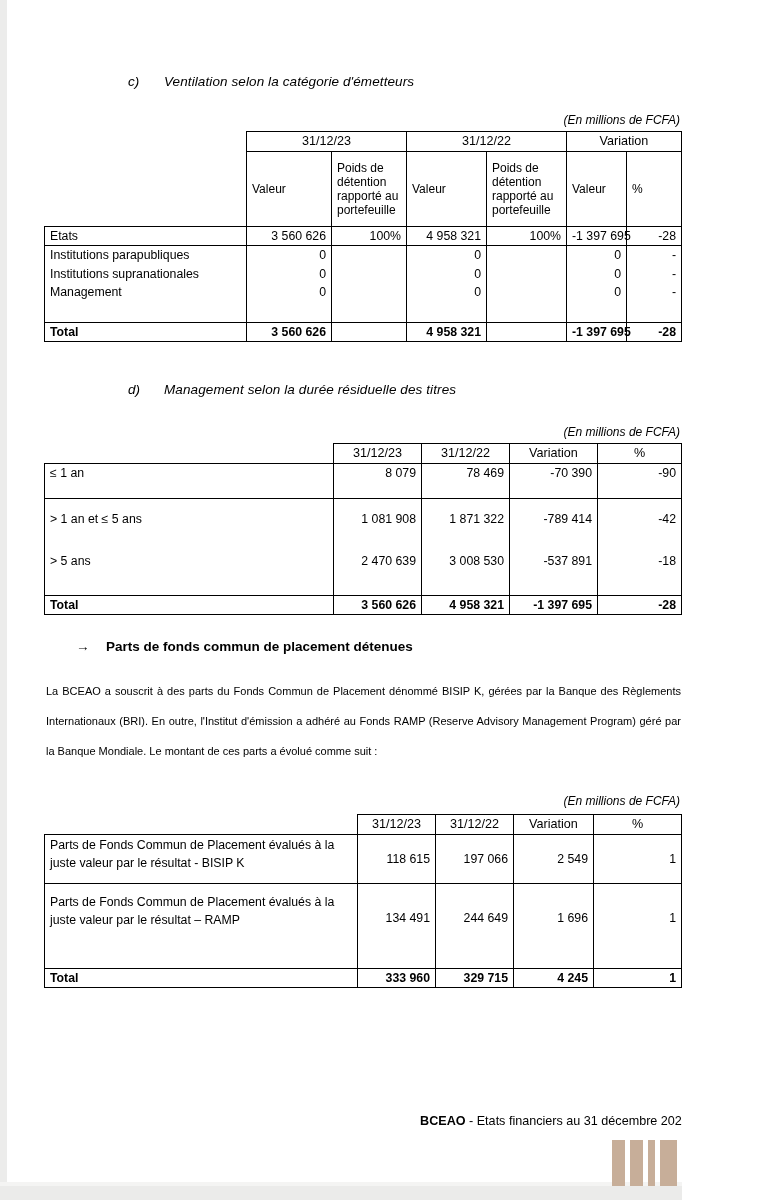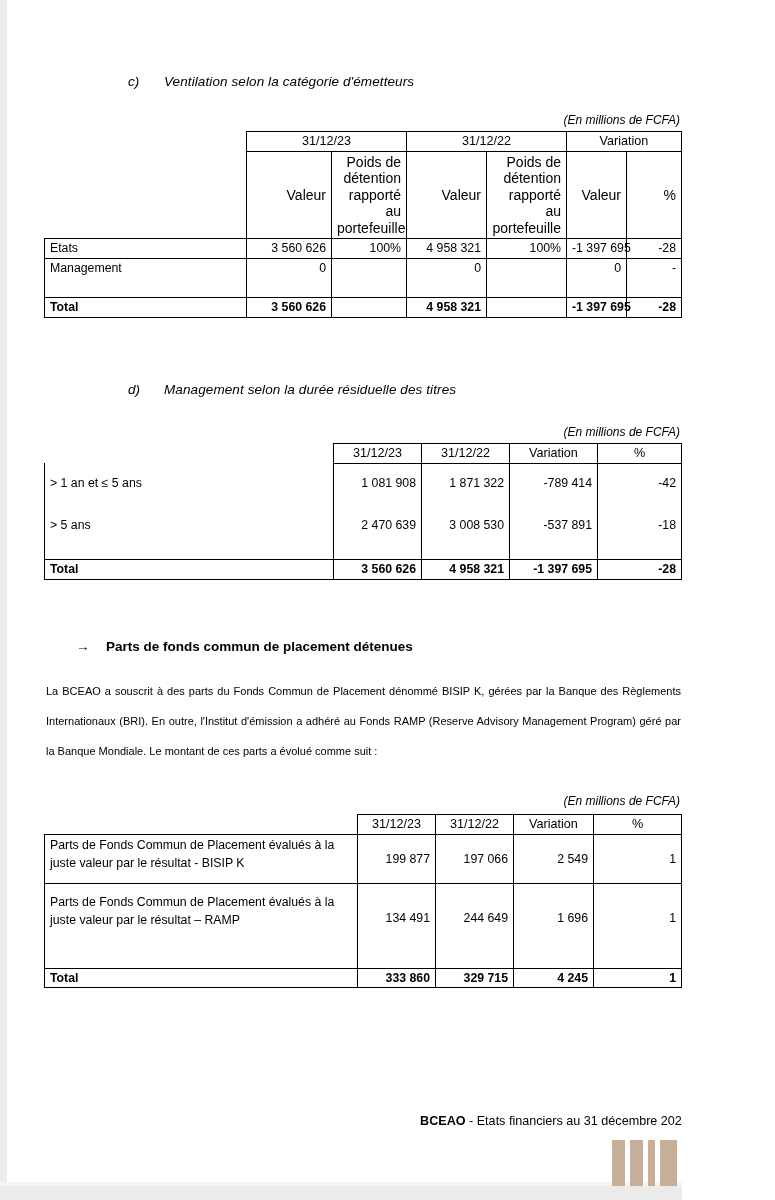--- a/index.html
+++ b/index.html
@@ -75,21 +75,21 @@
     padding: 2px 5px;
     vertical-align: middle;
     font-weight: normal;
     line-height: 1.18;
   }
   
   table.fin th.nolabel, table.fin td.nolabel-sp {
     border: none;
   }
   th.ctr { text-align: center; font-weight: bold; font-size: 12.6px; }
-  th.sub { text-align: right; font-weight: normal; font-size: 14px; line-height: 1.16; }
+  th.sub { text-align: left; font-weight: normal; font-size: 12px; line-height: 1.16; }
   td.lbl { text-align: left; }
   td.num { text-align: right; white-space: nowrap; }
   tr.totrow td { font-weight: bold; border-top: 1.6px solid #000; }
 
   
   .bullet-head {
     font-weight: bold;
     font-size: 13.5px;
     white-space: nowrap;
   }
@@ -192,20 +192,38 @@
         <tr>
           <td class="lbl">Etats</td>
           <td class="num">3 560 626</td>
           <td class="num">100%</td>
           <td class="num">4 958 321</td>
           <td class="num">100%</td>
           <td class="num">-1 397 695</td>
           <td class="num">-28</td>
         </tr>
         <tr>
+          <td class="lbl" style="border-top:none;border-bottom:none">Institutions parapubliques</td>
+          <td class="num" style="border-top:none;border-bottom:none">0</td>
+          <td class="num" style="border-top:none;border-bottom:none"></td>
+          <td class="num" style="border-top:none;border-bottom:none">0</td>
+          <td class="num" style="border-top:none;border-bottom:none"></td>
+          <td class="num" style="border-top:none;border-bottom:none">0</td>
+          <td class="num" style="border-top:none;border-bottom:none">-</td>
+        </tr>
+        <tr>
+          <td class="lbl" style="border-top:none;border-bottom:none">Institutions supranationales</td>
+          <td class="num" style="border-top:none;border-bottom:none">0</td>
+          <td class="num" style="border-top:none;border-bottom:none"></td>
+          <td class="num" style="border-top:none;border-bottom:none">0</td>
+          <td class="num" style="border-top:none;border-bottom:none"></td>
+          <td class="num" style="border-top:none;border-bottom:none">0</td>
+          <td class="num" style="border-top:none;border-bottom:none">-</td>
+        </tr>
+        <tr>
           <td class="lbl" style="border-top:none;padding-bottom:22px">Management</td>
           <td class="num" style="border-top:none;padding-bottom:22px;vertical-align:top">0</td>
           <td class="num" style="border-top:none;padding-bottom:22px;vertical-align:top"></td>
           <td class="num" style="border-top:none;padding-bottom:22px;vertical-align:top">0</td>
           <td class="num" style="border-top:none;padding-bottom:22px;vertical-align:top"></td>
           <td class="num" style="border-top:none;padding-bottom:22px;vertical-align:top">0</td>
           <td class="num" style="border-top:none;padding-bottom:22px;vertical-align:top">-</td>
         </tr>
         <tr class="totrow">
           <td class="lbl">Total</td>
@@ -239,20 +257,27 @@
         <tr>
           <th class="nolabel"></th>
           <th class="ctr">31/12/23</th>
           <th class="ctr">31/12/22</th>
           <th class="ctr">Variation</th>
           <th class="ctr">%</th>
         </tr>
       </thead>
       <tbody>
         <tr>
+          <td class="lbl" style="height:30px;vertical-align:top">≤ 1 an</td>
+          <td class="num" style="vertical-align:top">8 079</td>
+          <td class="num" style="vertical-align:top">78 469</td>
+          <td class="num" style="vertical-align:top">-70 390</td>
+          <td class="num" style="vertical-align:top">-90</td>
+        </tr>
+        <tr>
           <td class="lbl" style="height:36px;vertical-align:middle;border-top:none;border-bottom:none">&gt; 1 an et ≤ 5 ans</td>
           <td class="num" style="border-top:none;border-bottom:none">1 081 908</td>
           <td class="num" style="border-top:none;border-bottom:none">1 871 322</td>
           <td class="num" style="border-top:none;border-bottom:none">-789 414</td>
           <td class="num" style="border-top:none;border-bottom:none">-42</td>
         </tr>
         <tr>
           <td class="lbl" style="height:40px;vertical-align:middle;border-top:none;padding-bottom:14px">&gt; 5 ans</td>
           <td class="num" style="border-top:none;padding-bottom:14px">2 470 639</td>
           <td class="num" style="border-top:none;padding-bottom:14px">3 008 530</td>
@@ -290,35 +315,35 @@
           <th class="nolabel"></th>
           <th class="ctr">31/12/23</th>
           <th class="ctr">31/12/22</th>
           <th class="ctr">Variation</th>
           <th class="ctr">%</th>
         </tr>
       </thead>
       <tbody>
         <tr>
           <td class="lbl" style="height:44px;vertical-align:top;line-height:1.45">Parts de Fonds Commun de Placement évalués à la juste valeur par le résultat - BISIP K</td>
-          <td class="num">199 877</td>
+          <td class="num">118 615</td>
           <td class="num">197 066</td>
           <td class="num">2 549</td>
           <td class="num">1</td>
         </tr>
         <tr>
           <td class="lbl" style="height:56px;vertical-align:top;line-height:1.45;padding-top:10px;border-top:none;padding-bottom:18px">Parts de Fonds Commun de Placement évalués à la juste valeur par le résultat – RAMP</td>
           <td class="num" style="border-top:none;padding-bottom:18px">134 491</td>
           <td class="num" style="border-top:none;padding-bottom:18px">244 649</td>
           <td class="num" style="border-top:none;padding-bottom:18px">1 696</td>
           <td class="num" style="border-top:none;padding-bottom:18px">1</td>
         </tr>
         <tr class="totrow">
           <td class="lbl">Total</td>
-          <td class="num">333 860</td>
+          <td class="num">333 960</td>
           <td class="num">329 715</td>
           <td class="num">4 245</td>
           <td class="num">1</td>
         </tr>
       </tbody>
     </table>
 
     <div class="footer-text">
       <span class="brand">BCEAO</span><span> - Etats financiers au 31 décembre 2023</span><span class="pageno">53</span>
     </div>

